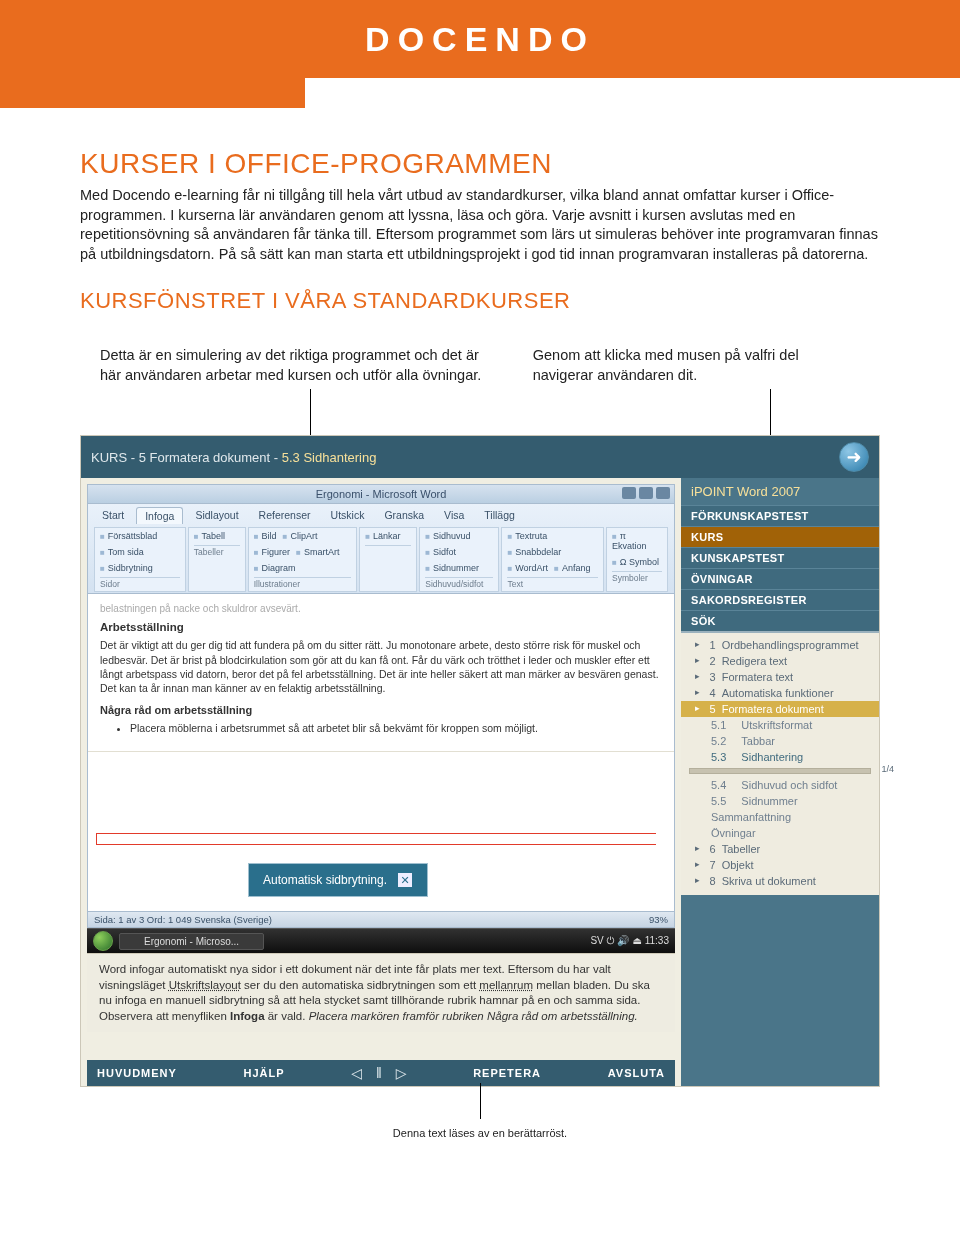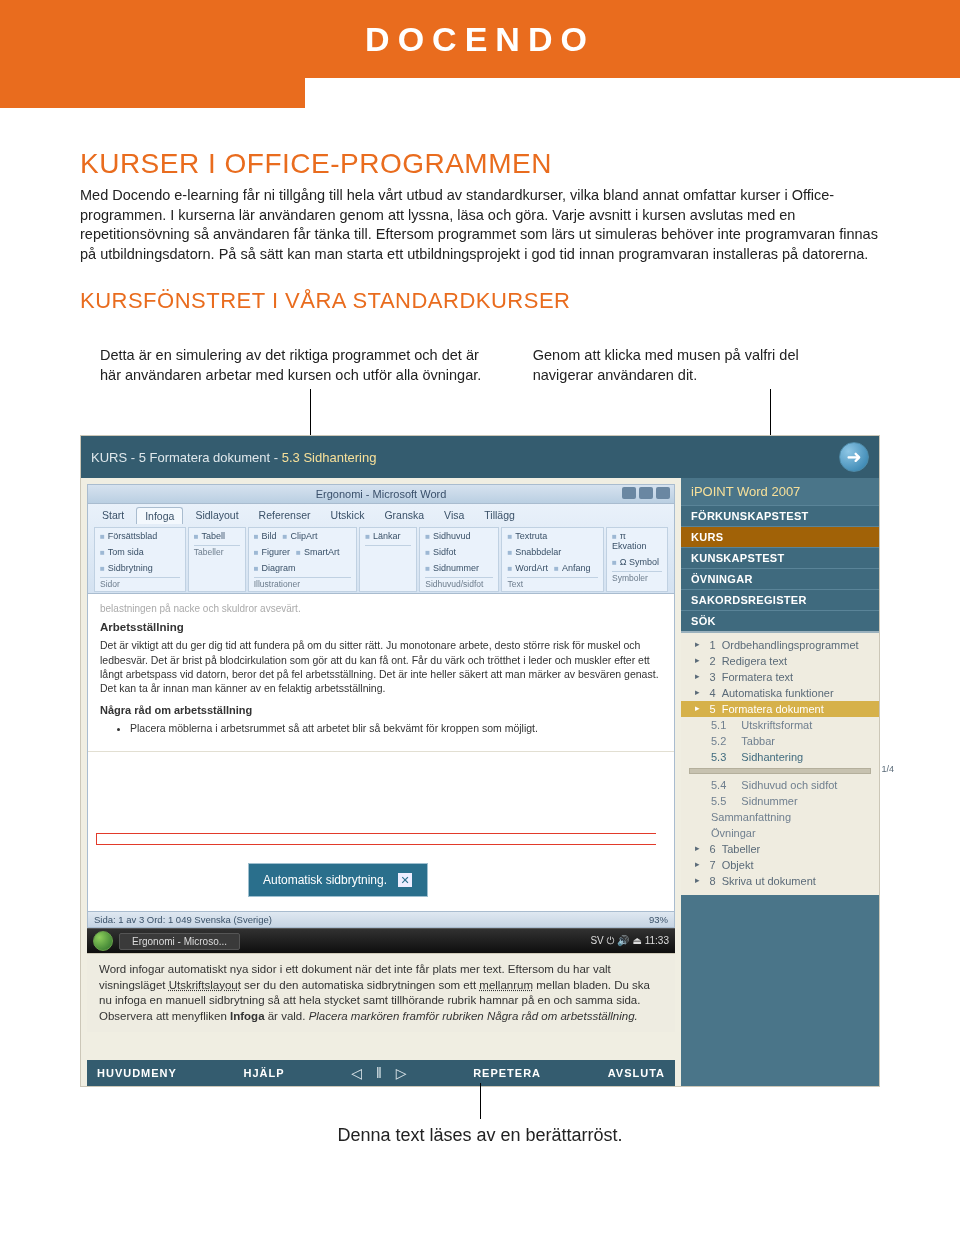--- a/index.html
+++ b/index.html
@@ -163,21 +163,21 @@
     background:linear-gradient(#313131,#0e0e0e);
     display:flex; align-items:center; justify-content:space-between;
     padding: 2px 6px; color:#ddd; font-size:10px;
     border-top:1px solid #555;
   }
   .taskbar .orb {
     width:20px; height:20px; border-radius:50%;
     background: radial-gradient(circle at 30% 30%, #8fd05c, #2a6e2a);
     border:1px solid #6aa04a;
   }
-  .taskbar .app-btn { background:#3a3a3a; padding:2px 12px; border:1px solid #555; border-radius:2px; margin-left:6px;}
+  .taskbar .app-btn { background:#3a3a3a; padding:2px 24px; border:1px solid #555; border-radius:2px; margin-left:6px;}
   .taskbar .tray { display:flex; gap:8px; align-items:center;}
 
   
   .instr {
     background:#eeece1; color:#333; font-size:11.5px; line-height:1.35;
     padding: 8px 12px; border-top:1px solid #cfcab8;
   }
   .instr b { font-weight:bold;}
   .instr u { text-decoration: underline dotted;}
   .instr em { font-style: italic;}
@@ -214,21 +214,21 @@
   .side .nav .bar { height:6px; background:#c7c2b0; border:1px solid #b4af9c; margin:3px 8px; position:relative;}
   .side .nav .bar::after { content:"1/4"; position:absolute; right:-24px; top:-5px; font-size:9px;}
   .side .nav .bullet::before { content:"▸"; margin-right:4px; font-size:9px;}
 
   
   .bottom-callout-wrap { position:relative; margin-top: 36px; text-align:center;}
   .bottom-callout-wrap .vline {
     position:absolute; left: 50%; top:-40px; width:1px; height:36px; background:#000;
   }
   .bottom-callout {
-    display:inline-block; font-size:18px; line-height:1.35; text-align:left;
+    display:inline-block; font-size:11px; line-height:1.35; text-align:left;
   }
 </style>
 </head>
 <body>
 
 <div class="top-band">
   <div class="brand">DOCENDO</div>
 </div>
 <div class="sub-band"></div>
 

